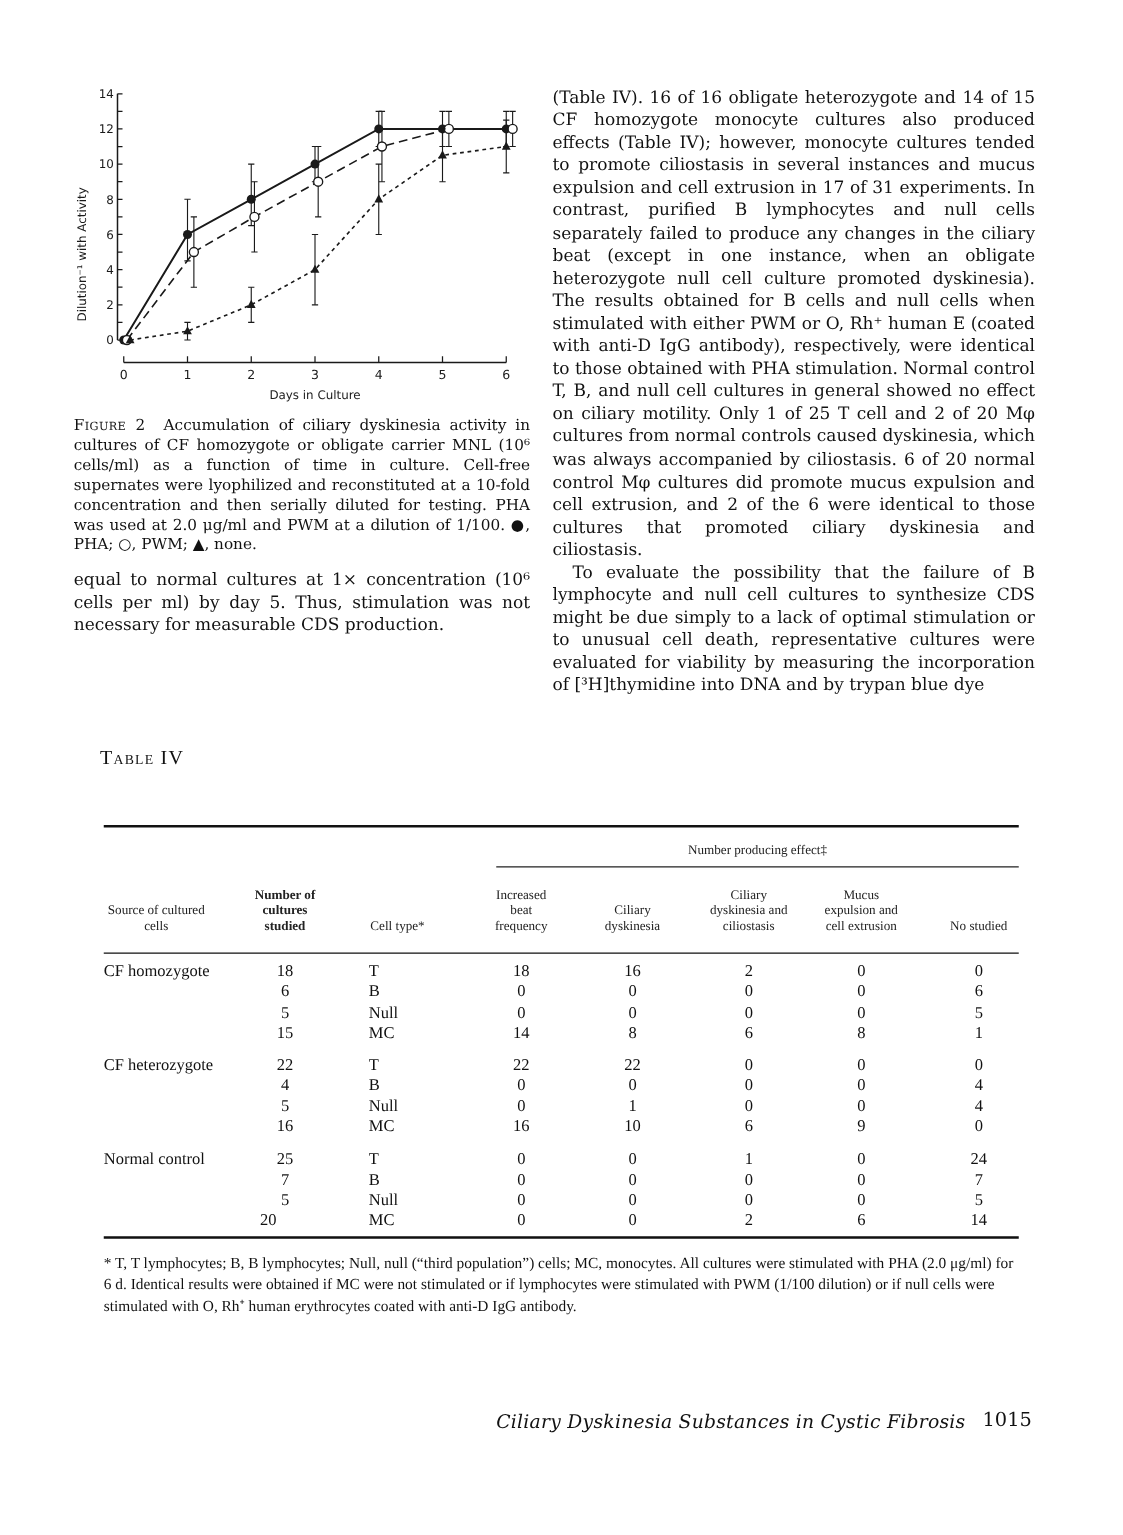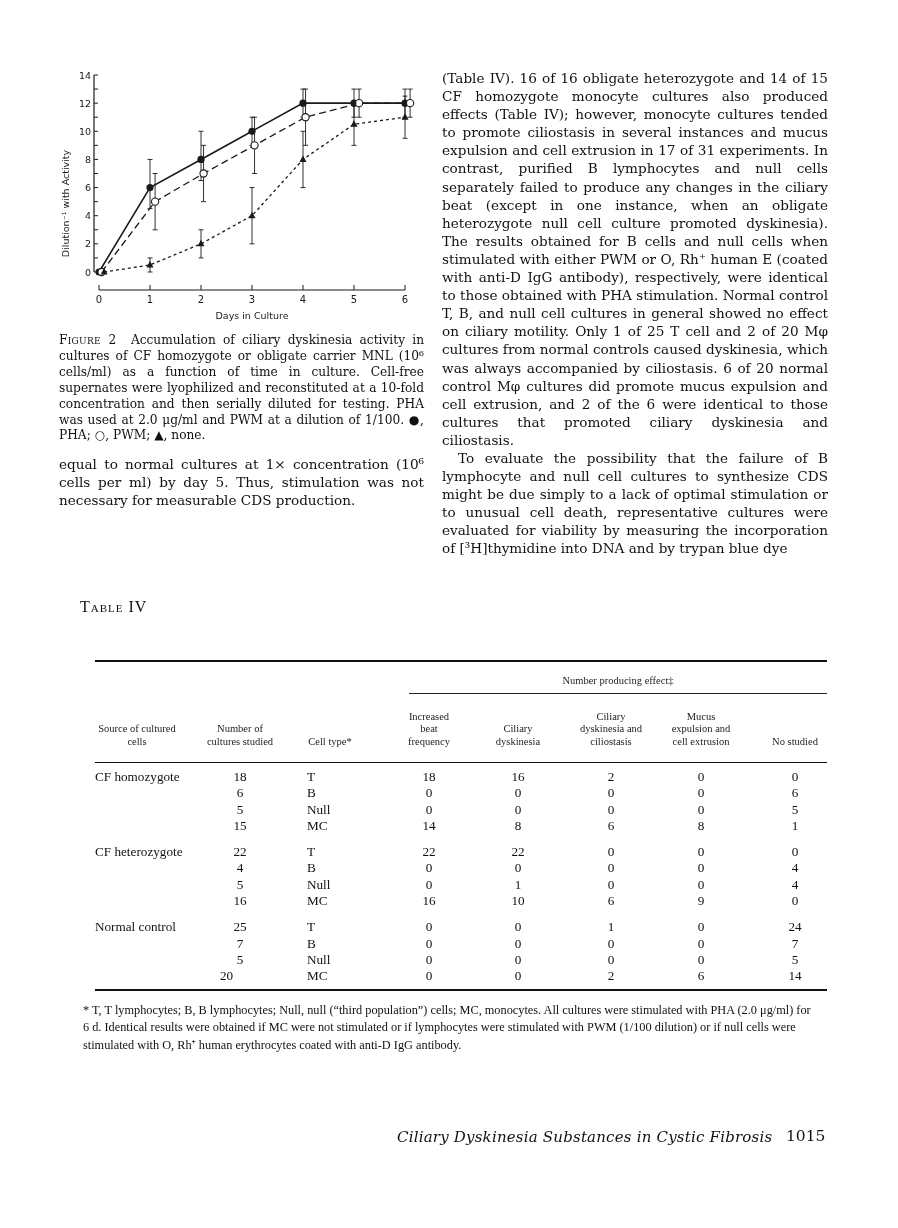--- a/index.html
+++ b/index.html
@@ -9,21 +9,21 @@
   .col p.indent { text-indent: 16px; }
   #left-col { left: 59px; top: 455px; width: 365px; }
   #right-col { left: 442px; top: 69px; width: 386px; }
   #figure { position: absolute; left: 55px; top: 62px; width: 370px; height: 260px; }
   #figure svg { position: absolute; left: 0; top: 0; }
   #caption { position: absolute; left: 59px; top: 333px; width: 365px; font-size: 12.2px; line-height: 15.9px; text-align: justify; }
   .sc { font-variant: small-caps; letter-spacing: 0.3px; }
   #table-head { position: absolute; left: 80px; top: 598px; width: 740px; text-align: left; font-family: "Liberation Serif", serif; }
   #table-title { font-size: 16px; font-variant: small-caps; letter-spacing: 1px; line-height: 18px; }
   #table-subtitle { font-size: 13.5px; font-style: italic; line-height: 17px; width: 580px; margin: 1px auto 0; }
-  #table { position: absolute; left: 83px; top: 660px; width: 732px; font-family: "Liberation Serif", serif; margin-left: 12px; }
+  #table { position: absolute; left: 83px; top: 660px; width: 732px; font-family: "Liberation Serif", serif; }
   .rule-thick { height: 0; border-top: 2px solid #111; }
   .hdr { position: relative; height: 100px; font-size: 10.5px; line-height: 12.5px; color: #222; }
   .hdr .h { position: absolute; bottom: 14px; text-align: center; }
   .hdr .group { position: absolute; left: 314px; right: 0; top: 13px; text-align: center; font-size: 10.5px; }
   .hdr .grouprule { position: absolute; left: 314px; right: 0; top: 31px; border-top: 1px solid #222; }
   .body-row { position: relative; height: 16.3px; font-size: 13.2px; line-height: 16.3px; }
   .body-row .c { position: absolute; top: 0; }
   .gap { height: 10px; }
   #footnotes { position: absolute; left: 83px; top: 1002px; width: 732px; font-family: "Liberation Serif", serif; font-size: 12.3px; line-height: 17.4px; }
   #footnotes p { margin: 0; }
@@ -175,21 +175,21 @@
 <div id="table-head">
   <div id="table-title">Table IV</div>
 </div>
 
 <div id="table">
   <div class="rule-thick"></div>
   <div class="hdr">
     <div class="group">Number producing effect‡</div>
     <div class="grouprule"></div>
     <div class="h" style="left:0;width:84px;">Source of cultured cells</div>
-    <div class="h" style="left:110px;width:70px;">Number of cultures studied</div>
+    <div class="h" style="left:110px;width:70px;font-weight:bold;">Number of cultures studied</div>
     <div class="h" style="left:210px;width:50px;">Cell type*</div>
     <div class="h" style="left:304px;width:60px;">Increased beat frequency</div>
     <div class="h" style="left:392px;width:62px;">Ciliary dyskinesia</div>
     <div class="h" style="left:484px;width:64px;">Ciliary dyskinesia and ciliostasis</div>
     <div class="h" style="left:574px;width:64px;">Mucus expulsion and cell extrusion</div>
     <div class="h" style="left:670px;width:60px;">No studied</div>
   </div>
   <div class="rule-thick" style="border-top-width:1.5px;"></div>
   <div id="table-body" style="padding-top:6px;">
       <div class="body-row">

